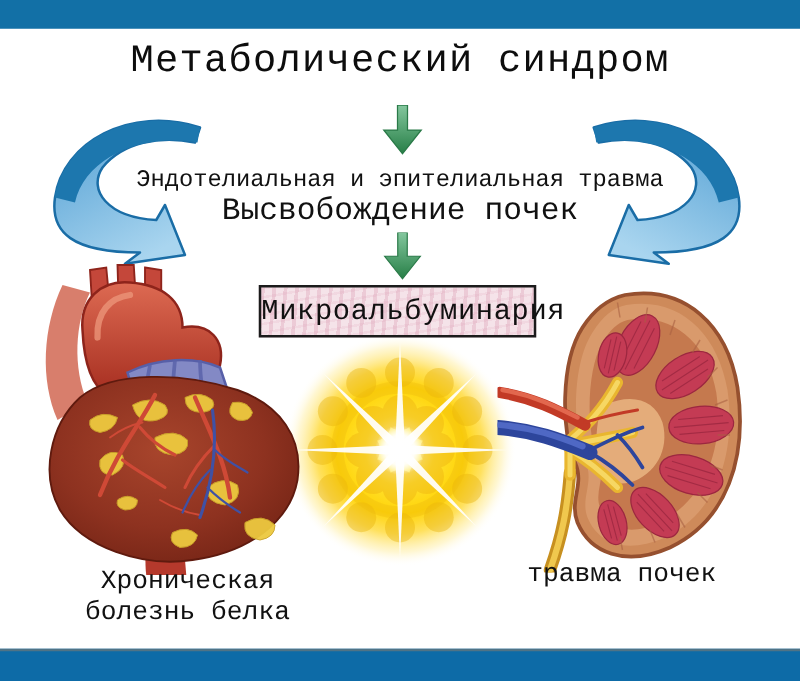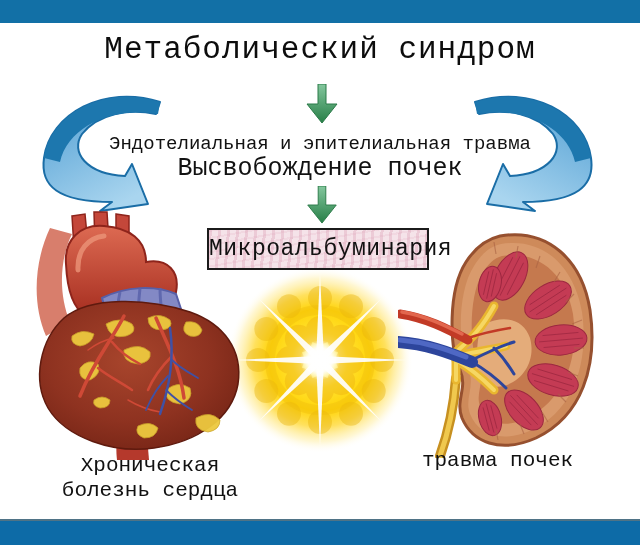--- a/index.html
+++ b/index.html
@@ -276,19 +276,19 @@
           <path d="M126,206 L122,196"></path>
           <path d="M100,212 L98,202"></path>
       </g>
     </svg>
   </div>
 
   <div class="albumin-box">Микроальбуминария</div>
 
   <div class="outcome left">
     <div>Хроническая</div>
-    <div>болезнь сердца</div>
+    <div>болезнь белка</div>
   </div>
   <div class="outcome right">
     <div>травма почек</div>
   </div>
 
 </div>
 
 </body></html>

